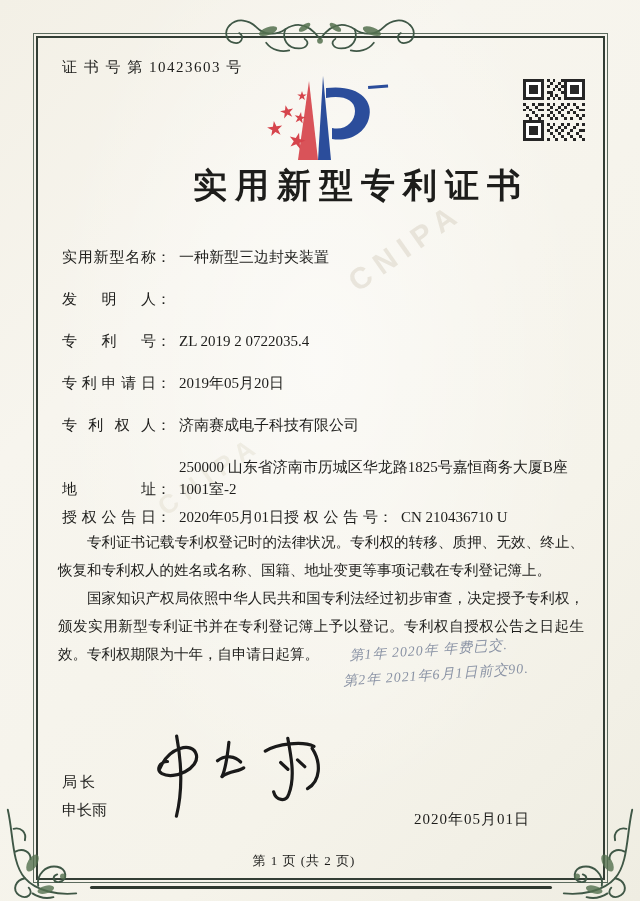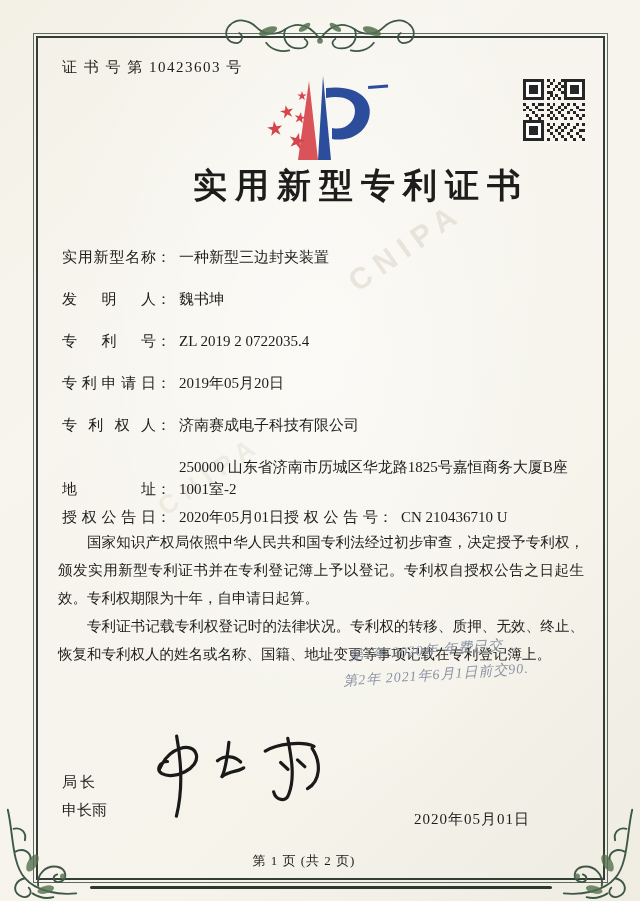--- a/index.html
+++ b/index.html
@@ -171,21 +171,20 @@
 
   <div class="fields">
     <div class="frow" style="top:0">
       <span class="flabel">实用新型名称</span>
         <span class="fcolon">：</span>
         <span class="fvalue">一种新型三边封夹装置</span>
     </div>
     <div class="frow" style="top:42px">
       <span class="flabel">发明人</span>
         <span class="fcolon">：</span>
-        <span class="fvalue">魏书坤</span>
     </div>
     <div class="frow" style="top:84px">
       <span class="flabel">专利号</span>
         <span class="fcolon">：</span>
         <span class="fvalue">ZL 2019 2 0722035.4</span>
     </div>
     <div class="frow" style="top:126px">
       <span class="flabel">专利申请日</span>
         <span class="fcolon">：</span>
         <span class="fvalue">2019年05月20日</span>
@@ -208,22 +207,22 @@
       </span>
       <span class="gpair" style="">
         <span class="flabel">授权公告号</span>
           <span class="fcolon">：</span>
           <span class="fvalue">CN 210436710 U</span>
       </span>
     </div>
   </div>
 
   <div class="paras">
+    <p>专利证书记载专利权登记时的法律状况。专利权的转移、质押、无效、终止、恢复和专利权人的姓名或名称、国籍、地址变更等事项记载在专利登记簿上。</p>
     <p>国家知识产权局依照中华人民共和国专利法经过初步审查，决定授予专利权，颁发实用新型专利证书并在专利登记簿上予以登记。专利权自授权公告之日起生效。专利权期限为十年，自申请日起算。</p>
-    <p>专利证书记载专利权登记时的法律状况。专利权的转移、质押、无效、终止、恢复和专利权人的姓名或名称、国籍、地址变更等事项记载在专利登记簿上。</p>
   </div>
 
   <div class="handnote">
     <div class="l1">第1年 2020年 年费已交.</div>
     <div class="l2">第2年 2021年6月1日前交90.</div>
   </div>
 
   <div class="signer">
     <div class="t">局长</div>
     <div class="n">申长雨</div>

